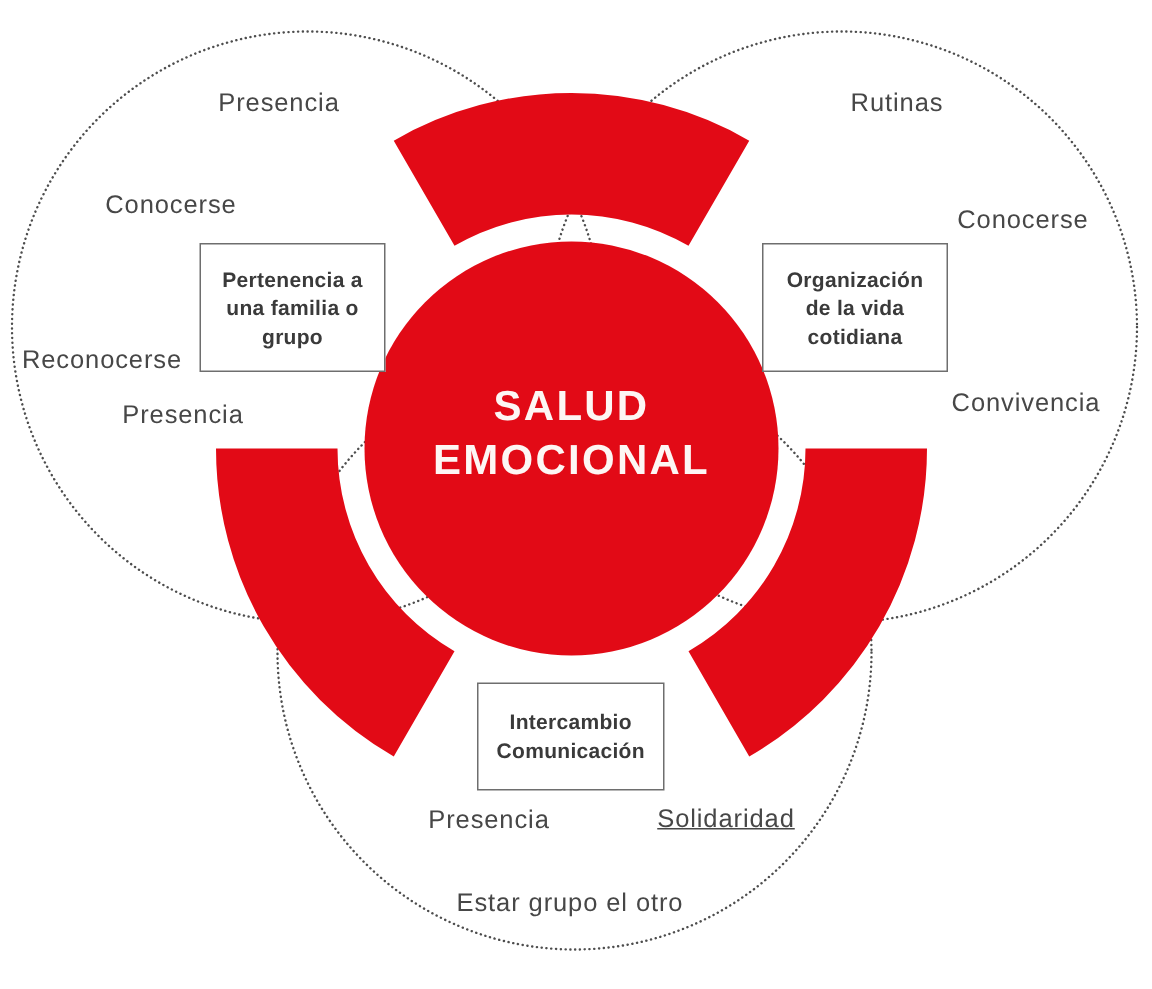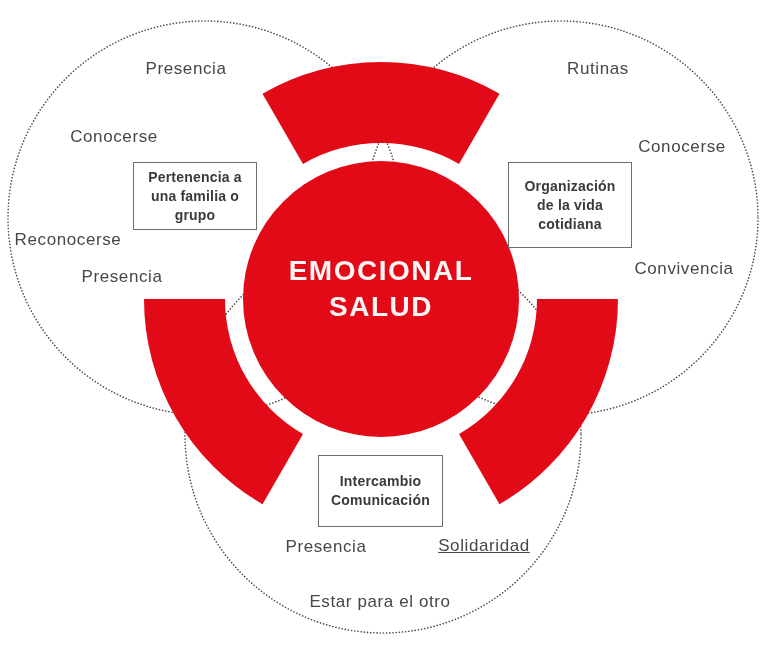--- a/index.html
+++ b/index.html
@@ -23,21 +23,21 @@
     position:absolute;box-sizing:border-box;
     border:1.5px solid var(--box-border,#6e6e6e);
     background:var(--background,#ffffff);
     display:flex;align-items:center;justify-content:center;
   }
   .box span{
     font-weight:bold;font-size:14px;line-height:19px;letter-spacing:0.2px;
     text-align:center;white-space:pre-line;
     color:var(--box-text,#3a3a3a);
   }
-  .box-left{left:133px;top:162px;width:124px;height:68px;justify-content:center;}
+  .box-left{left:133px;top:162px;width:124px;height:86px;justify-content:center;}
   .box-right{left:508px;top:162px;width:124px;height:86px;}
   .box-bottom{left:318px;top:455px;width:125px;height:72px;}
   .title{
     position:absolute;left:381px;top:289px;transform:translate(-50%,-50%);
     text-align:center;font-weight:bold;font-size:28px;line-height:36px;
     letter-spacing:1.5px;white-space:nowrap;
     color:var(--title-text,#fdf6f4);
   }
   
   .l-integrarse{left:186px;top:69px;}
@@ -63,22 +63,22 @@
     <circle class="dotted" cx="383" cy="435" r="198"></circle>
 
     <path class="arc" d="M 262.5 93.75 A 237 237 0 0 1 499.5 93.75 L 459 163.9 A 156 156 0 0 0 303 163.9 Z"></path>
     <path class="arc" d="M 618 299 A 237 237 0 0 1 499.5 504.25 L 459 434.1 A 156 156 0 0 0 537 299 Z"></path>
     <path class="arc" d="M 262.5 504.25 A 237 237 0 0 1 144 299 L 225 299 A 156 156 0 0 0 303 434.1 Z"></path>
 
     <circle class="core" cx="381" cy="299" r="138"></circle>
   </svg>
 
   <div class="title">
+    <div>SALUD</div>
     <div>EMOCIONAL</div>
-    <div>SALUD</div>
   </div>
 
   <div class="box box-left">
     <span>Pertenencia a
 una familia o
 grupo</span>
   </div>
   <div class="box box-right">
     <span>Organización
 de la vida
@@ -91,15 +91,15 @@
 
   <div class="lbl l-integrarse">Presencia</div>
   <div class="lbl l-conocerse">Conocerse</div>
   <div class="lbl l-reconocerse">Reconocerse</div>
   <div class="lbl l-identidad">Presencia</div>
   <div class="lbl l-rutinas">Rutinas</div>
   <div class="lbl l-acuerdos">Conocerse</div>
   <div class="lbl l-convivencia">Convivencia</div>
   <div class="lbl l-presencia">Presencia</div>
   <div class="lbl l-solidaridad">Solidaridad</div>
-  <div class="lbl l-estar">Estar para el otro</div>
+  <div class="lbl l-estar">Estar grupo el otro</div>
 
 </div>
 
 </body></html>

